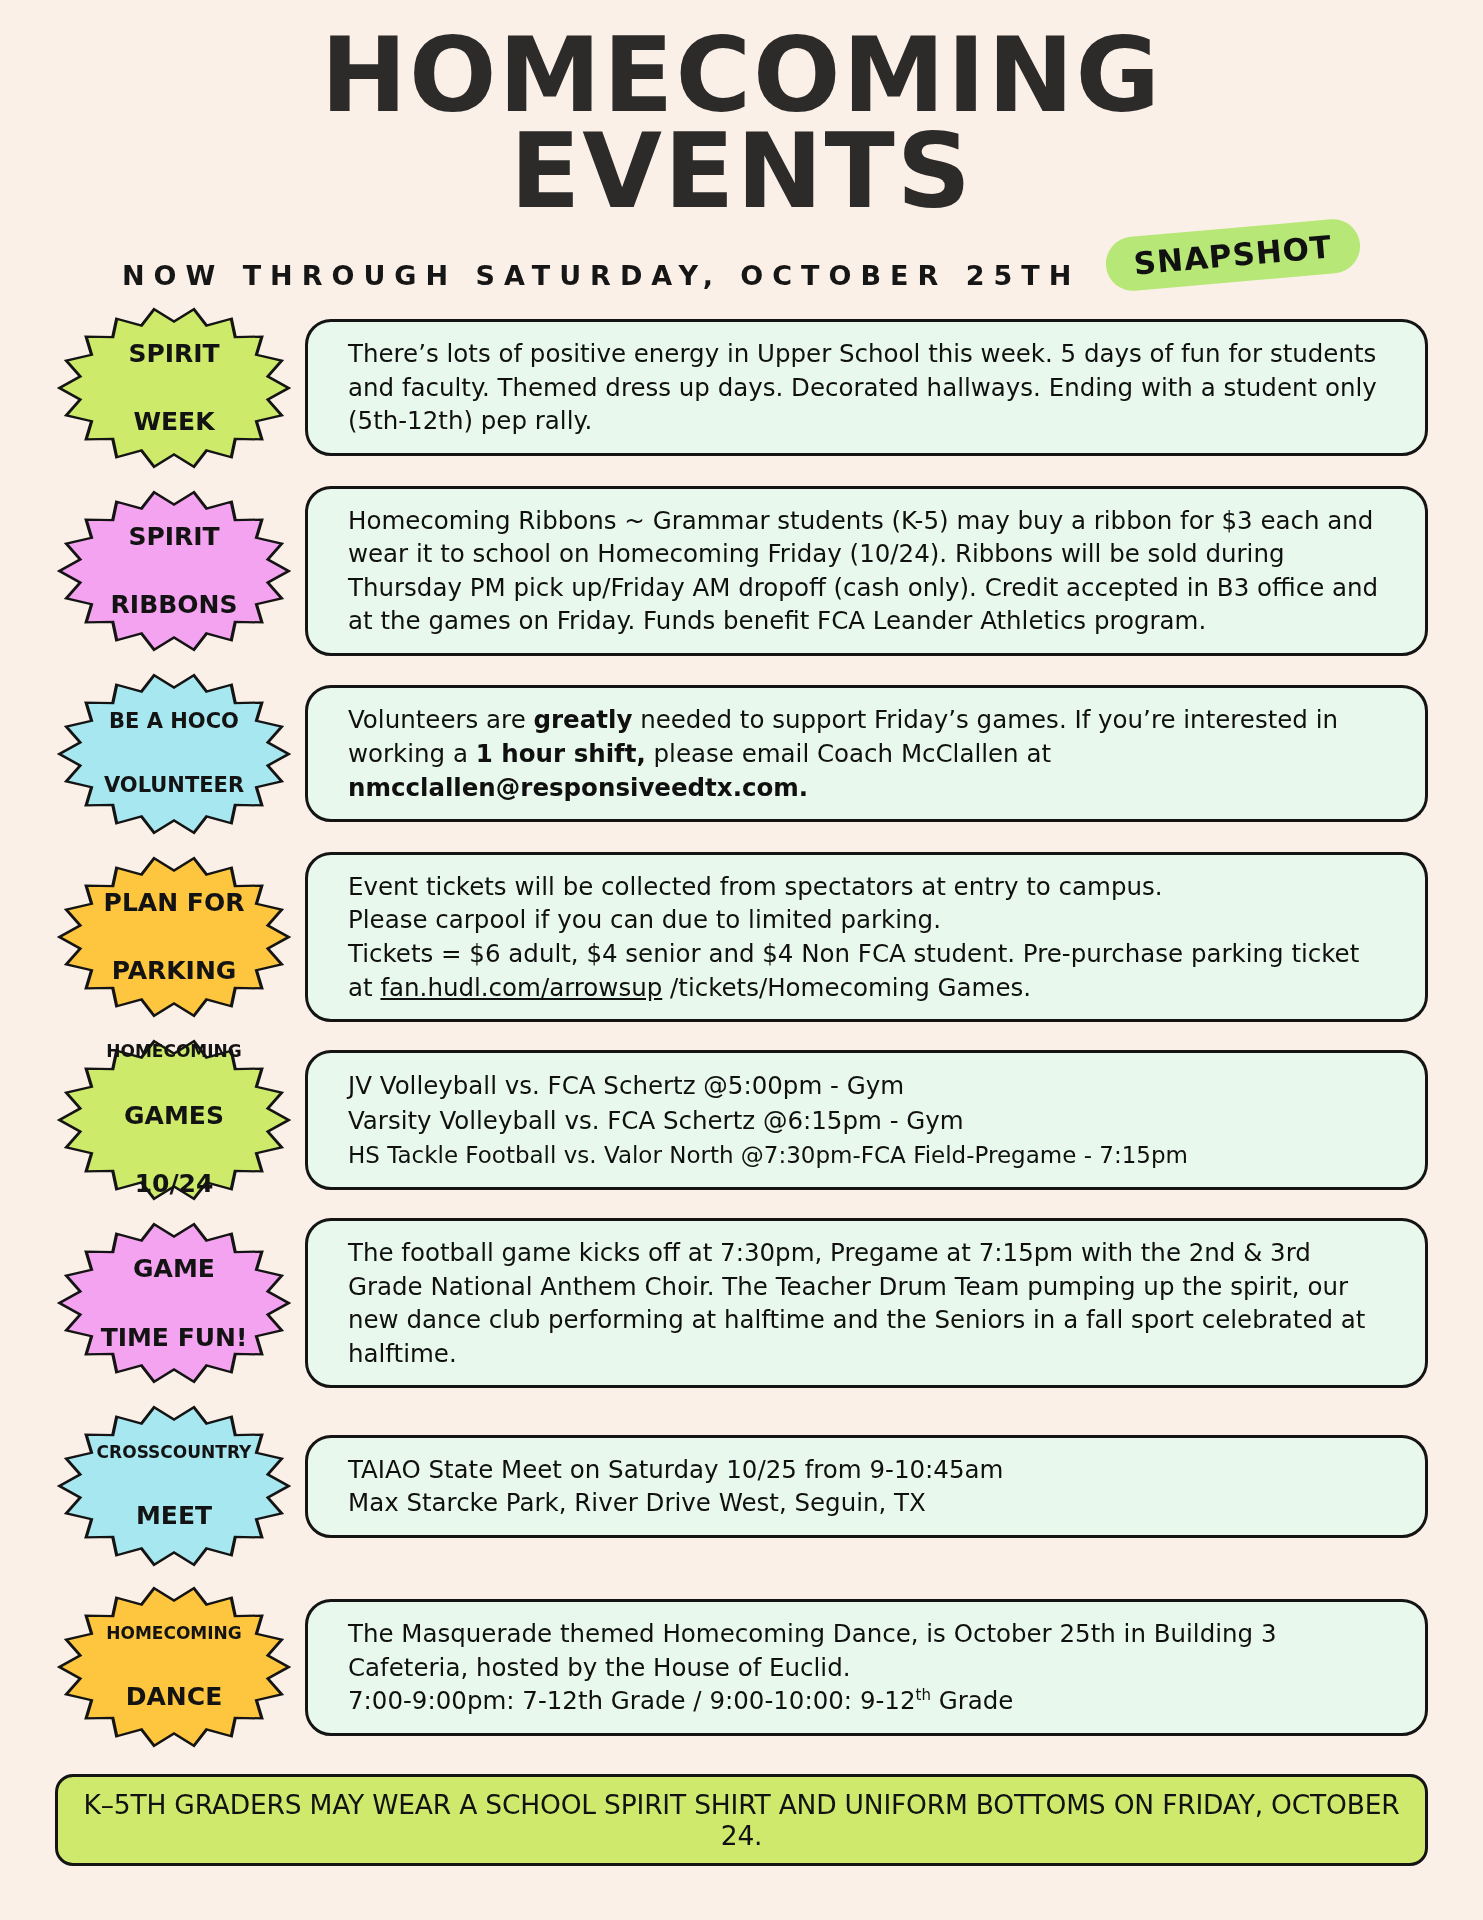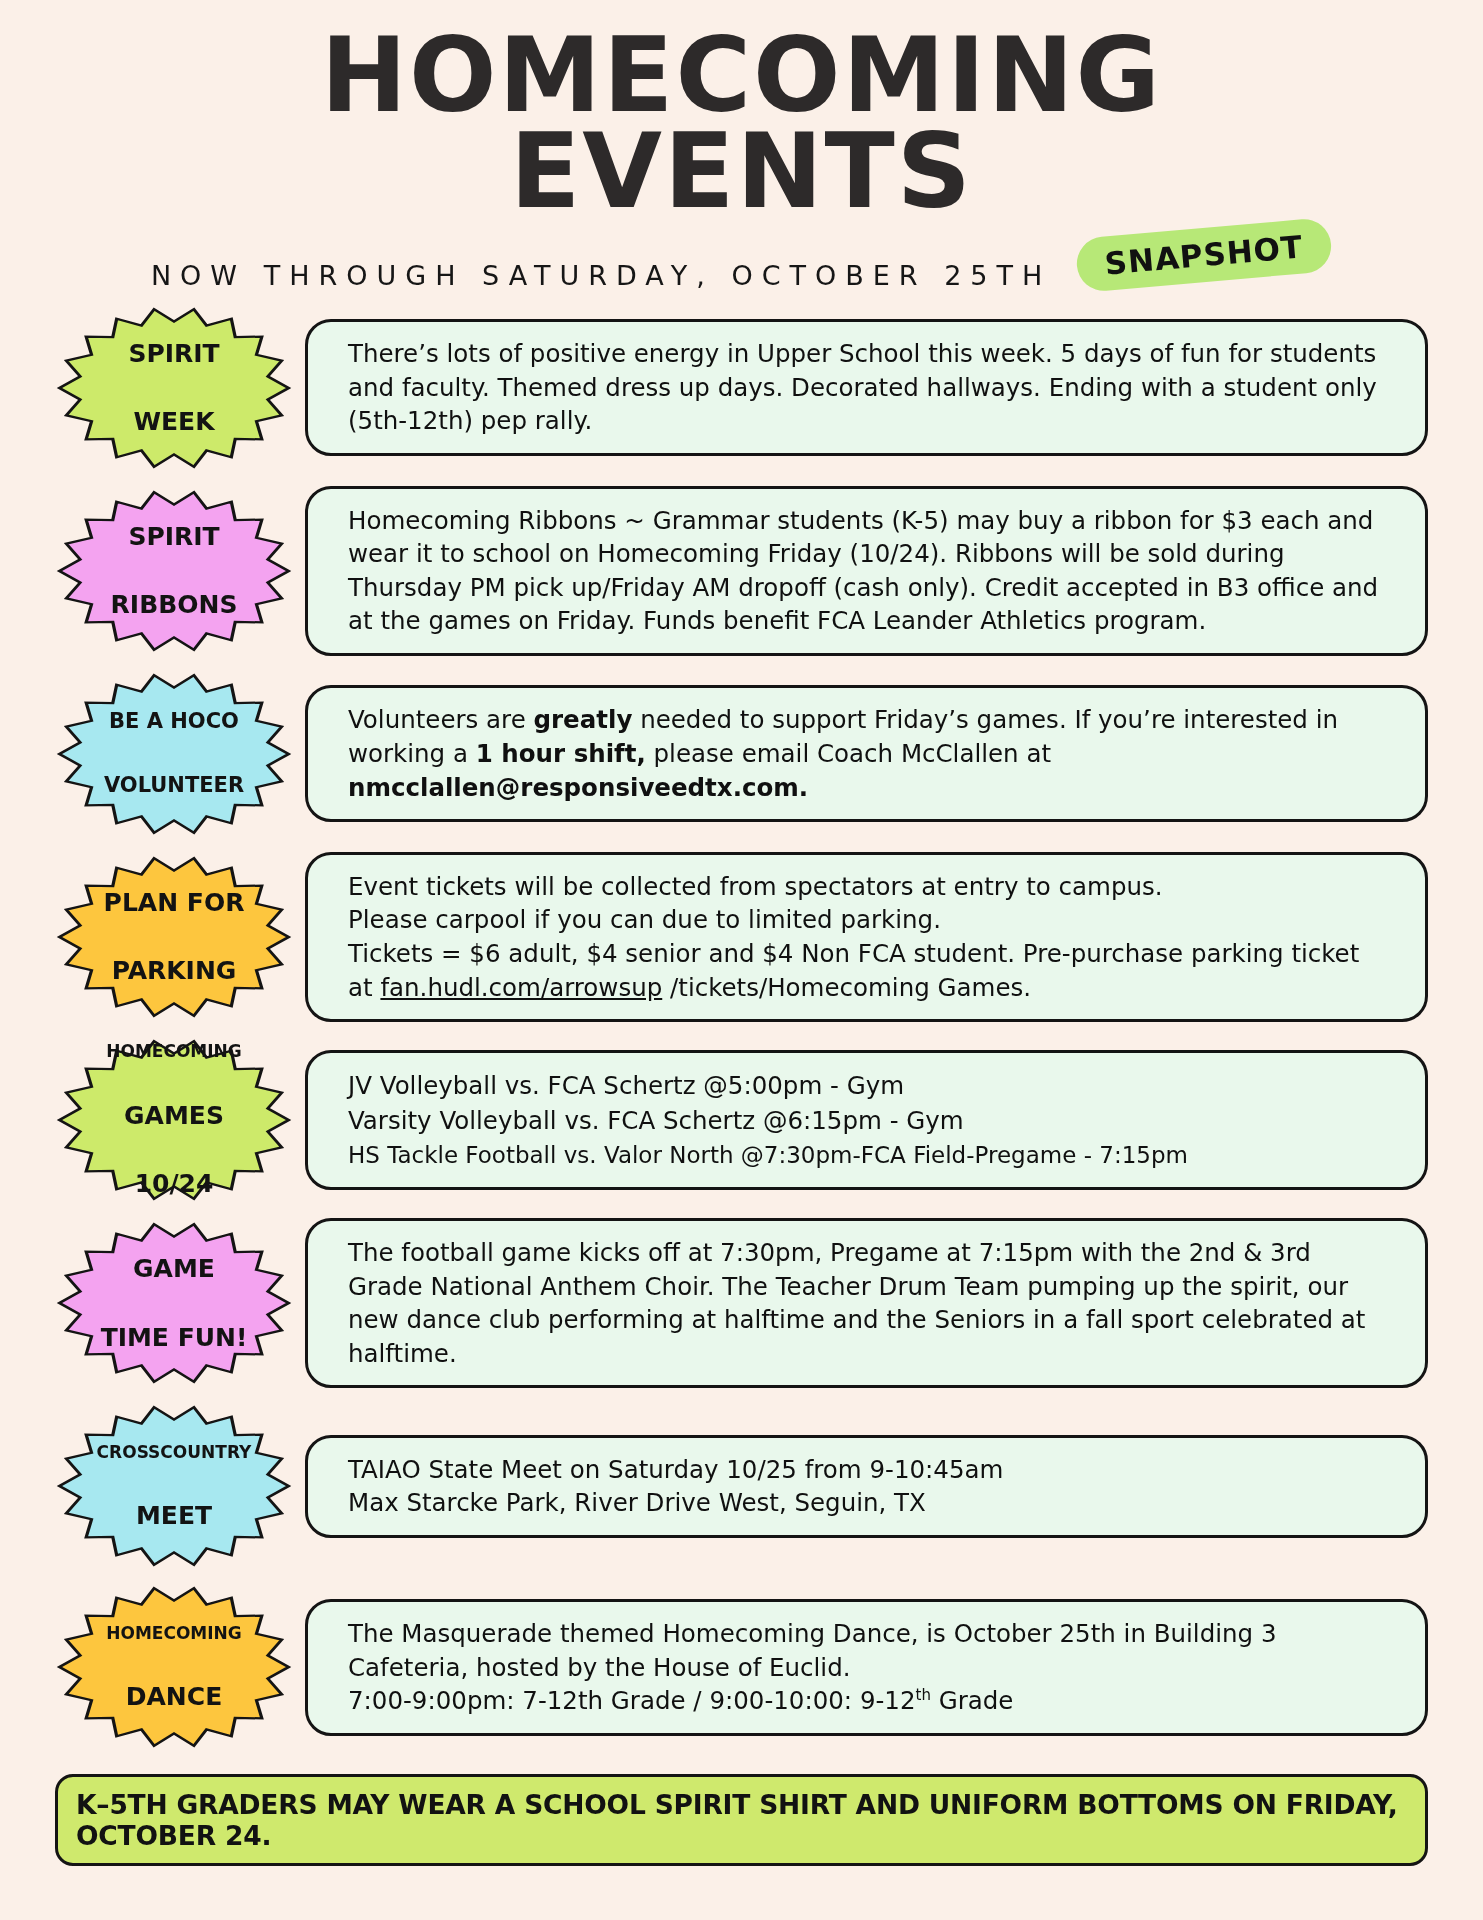--- a/index.html
+++ b/index.html
@@ -17,21 +17,21 @@
     font-weight: 800;
     line-height: 0.93;
     color: #2d2a2a;
     letter-spacing: 2px;
   }
   .sub-row {
     display: flex; align-items: center; justify-content: center;
     gap: 26px; margin-top: 12px;
   }
   .subtitle {
-    font-size: 27px; font-weight: 400; letter-spacing: 9px; color: #161616; margin-top: 28px;
+    font-size: 27px; font-weight: 700; letter-spacing: 9px; color: #161616; margin-top: 28px;
   }
   .snapshot {
     background: #b7e877; color: #111;
     font-weight: 800; font-size: 31px; letter-spacing: 1px;
     padding: 9px 28px; border-radius: 30px;
     transform: rotate(-5deg) translateY(-6px);
     display: inline-block;
   }
   .rows { padding: 14px 55px 0; }
   .row { display: flex; align-items: center; gap: 12px; margin-bottom: 15px; }
@@ -58,22 +58,22 @@
     white-space: pre-line;
   }
   .body b { font-weight: 700; }
   .u { text-decoration: underline; }
   .line { margin: 0; font-size: 24.5px; line-height: 1.45; color: #101010; }
   .line.tight { font-size: 23px; }
   sup { font-size: 15px; }
   .banner {
     margin: 24px 55px 0; background: #cfe96d;
     border: 3px solid #141414; border-radius: 18px;
-    padding: 12px 18px; text-align: left;
-    font-weight: 700; font-size: 26.5px; color: #121212;
+    padding: 12px 18px; text-align: center;
+    font-weight: 400; font-size: 26.5px; color: #121212;
     letter-spacing: -0.2px;
   }
 </style>
 </head>
 <body>
 
 <div class="header">
   <div class="title">
     <div>HOMECOMING</div>
     <div>EVENTS</div>

